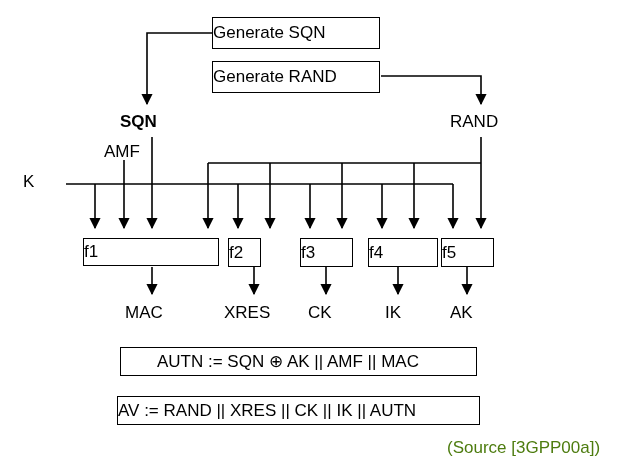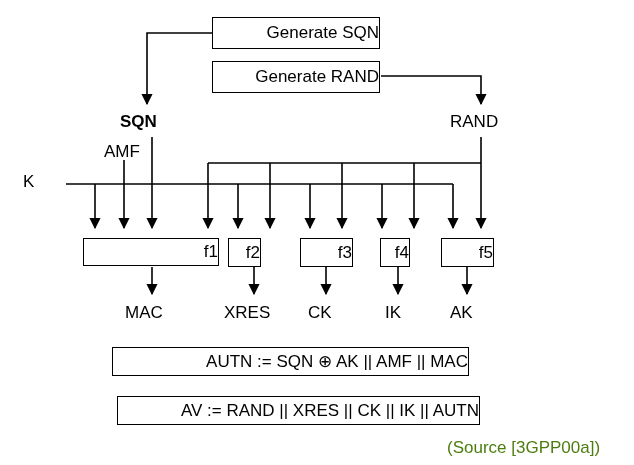--- a/index.html
+++ b/index.html
@@ -23,21 +23,21 @@
     height: 465px;
     pointer-events: none;
   }
   .box {
     position: absolute;
     box-sizing: border-box;
     border: 1.6px solid #000000;
     background: #ffffff;
     display: flex;
     align-items: center;
-    justify-content: flex-end;
+    justify-content: flex-start;
     color: #000000;
     white-space: nowrap;
   }
   .gen-box { font-size: 17px; }
   .fn-box  { font-size: 17px; }
   .formula-box { font-size: 17px; }
   .lbl {
     position: absolute;
     color: #000000;
     font-size: 17px;
@@ -116,34 +116,34 @@
 
   <div class="box fn-box" style="left:83px; top:238px; width:136px; height:28px;">
     <span>f1</span>
   </div>
   <div class="box fn-box" style="left:228px; top:238px; width:33px; height:29px;">
     <span>f2</span>
   </div>
   <div class="box fn-box" style="left:300px; top:238px; width:53px; height:29px;">
     <span>f3</span>
   </div>
-  <div class="box fn-box" style="left:380px; top:238px; width:30px; height:29px;">
+  <div class="box fn-box" style="left:368px; top:238px; width:70px; height:29px;">
     <span>f4</span>
   </div>
   <div class="box fn-box" style="left:441px; top:238px; width:53px; height:29px;">
     <span>f5</span>
   </div>
 
   <span class="lbl" style="left:125px; top:303px;">MAC</span>
   <span class="lbl" style="left:224px; top:303px;">XRES</span>
   <span class="lbl" style="left:308px; top:303px;">CK</span>
   <span class="lbl" style="left:385px; top:303px;">IK</span>
   <span class="lbl" style="left:450px; top:303px;">AK</span>
 
-  <div class="box formula-box" style="left:112px; top:347px; width:357px; height:29px;">
+  <div class="box formula-box" style="left:120px; top:347px; width:357px; height:29px;padding-left:36px;">
     <span>AUTN := SQN ⊕ AK || AMF || MAC</span>
   </div>
   <div class="box formula-box" style="left:117px; top:396px; width:363px; height:29px;">
     <span>AV := RAND || XRES || CK || IK || AUTN</span>
   </div>
 
   <span class="caption" style="left:447px; top:438px;">(Source [3GPP00a])</span>
 
 </div>
 

